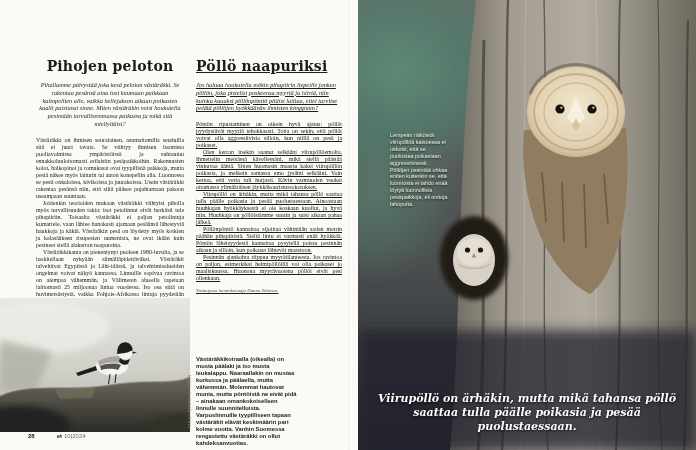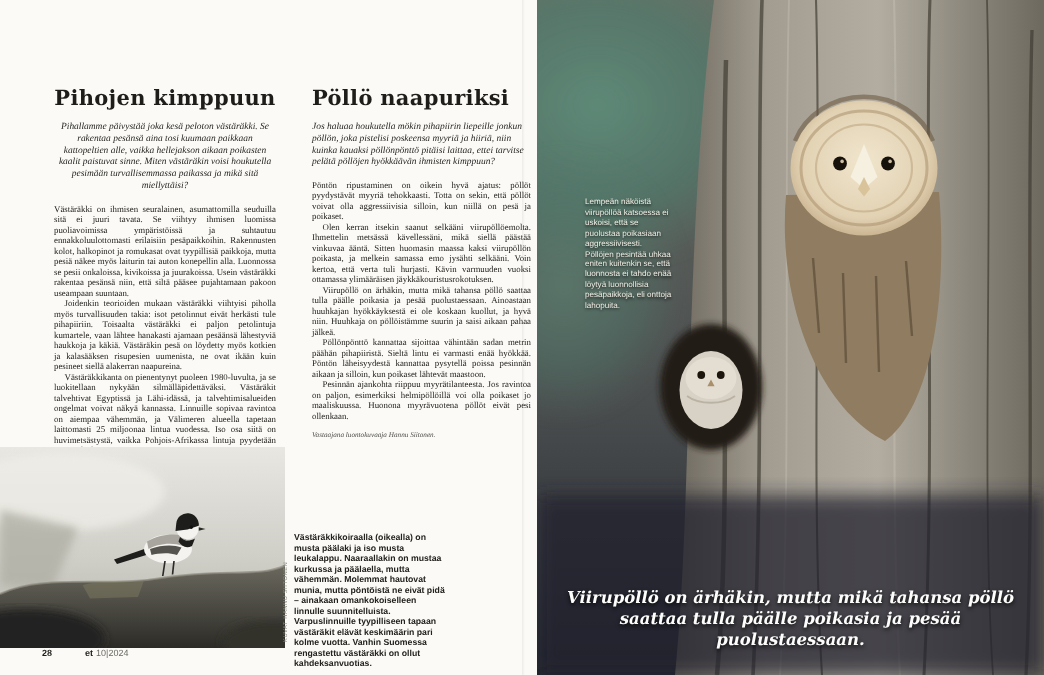--- a/index.html
+++ b/index.html
@@ -1,21 +1,21 @@
 <!DOCTYPE html>
 <html><head>
 <meta charset="utf-8">
 <style>
   html,body{margin:0;padding:0;background:#888;}
   .spread{position:relative;width:696px;height:450px;background:#fbfaf7;
     font-family:"Liberation Serif", serif;color:#1e1d1a;overflow:hidden;}
   
   .col{position:absolute;top:58px;}
   .col1{left:36px;width:148px;}
-  .col2{left:208px;width:146px;}
+  .col2{left:196px;width:146px;text-decoration:underline;}
   .a-title{margin:0 0 7px 0;font-family:"DejaVu Serif", serif;font-weight:bold;
     font-size:14px;line-height:16px;letter-spacing:.2px;}
   .col1 .a-title{text-align:center;}
   .intro{margin:0 0 9px 0;font-style:italic;font-size:6.3px;line-height:7.8px;}
   .col1 .intro{text-align:center;}
   .body-p{margin:0;font-size:5.9px;line-height:7px;text-align:justify;}
   .body-p.indent{text-indent:7px;}
   .credit{margin:6px 0 0 0;font-style:italic;font-size:4.8px;line-height:6px;color:#4a4944;}
   .col1 .credit{text-align:center;padding:0 14px;}
   
@@ -46,21 +46,21 @@
     background:linear-gradient(90deg,rgba(0,0,0,.06),rgba(0,0,0,0));}
 </style>
 </head>
 <body>
 
 <div class="spread">
 
   <section>
 
     <article class="col col1">
-      <h1 class="a-title">Pihojen kimppuun</h1>
+      <h1 class="a-title">Pihojen peloton</h1>
       <p class="intro">Pihallamme päivystää joka kesä peloton västäräkki. Se rakentaa pesänsä aina tosi kuumaan paikkaan kattopeltien alle, vaikka hellejakson aikaan poikasten kaalit paistuvat sinne. Miten västäräkin voisi houkutella pesimään turvallisemmassa paikassa ja mikä sitä miellyttäisi?</p>
       <p class="body-p">Västäräkki on ihmisen seuralainen, asumattomilla seuduilla sitä ei juuri tavata. Se viihtyy ihmisen luomissa puoliavoimissa ympäristöissä ja suhtautuu ennakkoluulottomasti erilaisiin pesäpaikkoihin. Rakennusten kolot, halkopinot ja romukasat ovat tyypillisiä paikkoja, mutta pesiä näkee myös laiturin tai auton konepellin alla. Luonnossa se pesii onkaloissa, kivikoissa ja juurakoissa. Usein västäräkki rakentaa pesänsä niin, että siltä pääsee pujahtamaan pakoon useampaan suuntaan.</p>
       <p class="body-p indent">Joidenkin teorioiden mukaan västäräkki viihtyisi piholla myös turvallisuuden takia: isot petolinnut eivät herkästi tule pihapiiriin. Toisaalta västäräkki ei paljon petolintuja kumartele, vaan lähtee hanakasti ajamaan pesäänsä lähestyviä haukkoja ja käkiä. Västäräkin pesä on löydetty myös kotkien ja kalasääksen risupesien uumenista, ne ovat ikään kuin pesineet siellä alakerran naapureina.</p>
       <p class="body-p indent">Västäräkkikanta on pienentynyt puoleen 1980-luvulta, ja se luokitellaan nykyään silmälläpidettäväksi. Västäräkit talvehtivat Egyptissä ja Lähi-idässä, ja talvehtimisalueiden ongelmat voivat näkyä kannassa. Linnuille sopivaa ravintoa on aiempaa vähemmän, ja Välimeren alueella tapetaan laittomasti 25 miljoonaa lintua vuodessa. Iso osa siitä on huvimetsästystä, vaikka Pohjois-Afrikassa lintuja pyydetään syötäväksikin.</p>
       <p class="credit">Vastaajana BirdLifen tiedottaja ja Linnut-lehden päätoimittaja Jan Södersved.</p>
     </article>
 
     <article class="col col2">
       <h1 class="a-title">Pöllö naapuriksi</h1>
       <p class="intro">Jos haluaa houkutella mökin pihapiirin liepeille jonkun pöllön, joka pistelisi poskeensa myyriä ja hiiriä, niin kuinka kauaksi pöllönpönttö pitäisi laittaa, ettei tarvitse pelätä pöllöjen hyökkäävän ihmisten kimppuun?</p>

